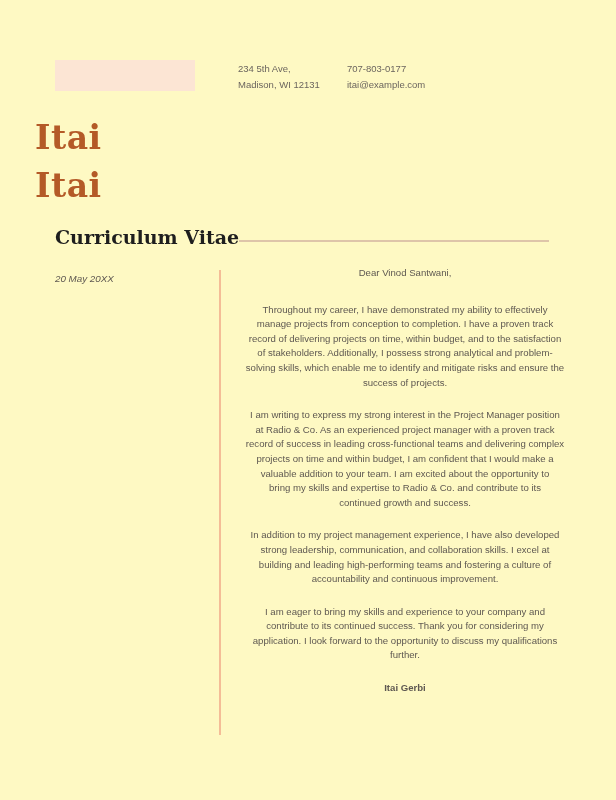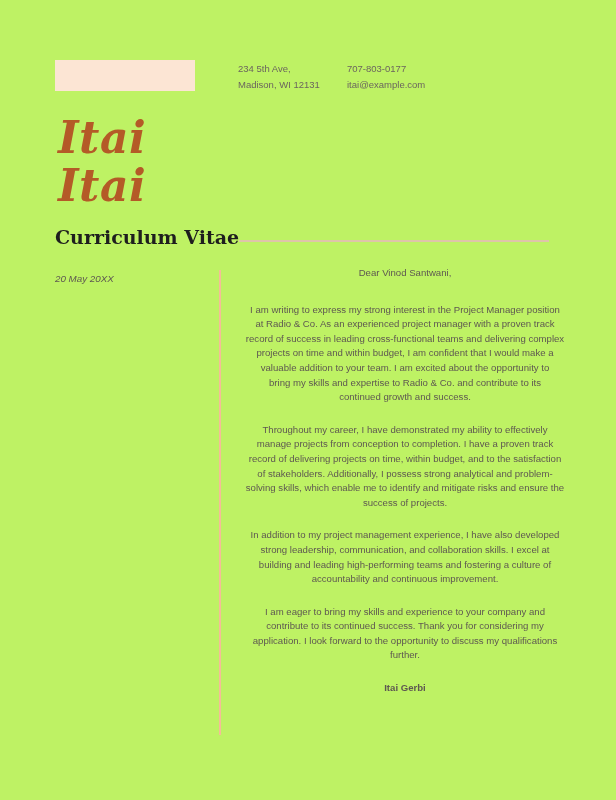--- a/index.html
+++ b/index.html
@@ -4,21 +4,21 @@
 <style>
   html, body {
     margin: 0;
     padding: 0;
     background: #fdf8ef;
   }
   .page {
     position: relative;
     width: 616px;
     height: 800px;
-    background: #bef264;
+    background: #fef9c3;
     overflow: hidden;
     font-family: "Liberation Sans", "DejaVu Sans", sans-serif;
     color: #5e5851;
   }
   .accent-block {
     position: absolute;
     left: 55px;
     top: 60px;
     width: 140px;
     height: 31px;
@@ -28,29 +28,28 @@
     position: absolute;
     top: 61px;
     font-size: 9.5px;
     line-height: 15.5px;
     color: #6b655e;
   }
   .contact-col.col1 { left: 238px; }
   .contact-col.col2 { left: 347px; }
   .name-block {
     position: absolute;
-    left: 58px;
+    left: 35px;
     top: 114px;
     font-family: "DejaVu Serif", "Liberation Serif", serif;
     font-weight: 700;
-    font-size: 44px;
+    font-size: 33px;
     line-height: 48px;
     color: #b45a27;
     letter-spacing: 0.5px;
-    font-style: italic;
   }
   .subtitle {
     position: absolute;
     left: 55px;
     top: 226px;
     font-family: "DejaVu Serif", "Liberation Serif", serif;
     font-weight: 600;
     font-size: 19px;
     color: #1e1e1e;
   }
@@ -131,33 +130,33 @@
   <div class="subtitle">Curriculum Vitae</div>
 
   <div class="h-rule"></div>
   <div class="v-rule"></div>
 
   <div class="date">20 May 20XX</div>
 
 
   <div class="letter">
     <div class="greeting">Dear Vinod Santwani,</div>
+    <p>Throughout my career, I have demonstrated my ability to effectively
+manage projects from conception to completion. I have a proven track
+record of delivering projects on time, within budget, and to the satisfaction
+of stakeholders. Additionally, I possess strong analytical and problem-
+solving skills, which enable me to identify and mitigate risks and ensure the
+success of projects.</p>
     <p>I am writing to express my strong interest in the Project Manager position
 at Radio &amp; Co. As an experienced project manager with a proven track
 record of success in leading cross-functional teams and delivering complex
 projects on time and within budget, I am confident that I would make a
 valuable addition to your team. I am excited about the opportunity to
 bring my skills and expertise to Radio &amp; Co. and contribute to its
 continued growth and success.</p>
-    <p>Throughout my career, I have demonstrated my ability to effectively
-manage projects from conception to completion. I have a proven track
-record of delivering projects on time, within budget, and to the satisfaction
-of stakeholders. Additionally, I possess strong analytical and problem-
-solving skills, which enable me to identify and mitigate risks and ensure the
-success of projects.</p>
     <p>In addition to my project management experience, I have also developed
 strong leadership, communication, and collaboration skills. I excel at
 building and leading high-performing teams and fostering a culture of
 accountability and continuous improvement.</p>
     <p>I am eager to bring my skills and experience to your company and
 contribute to its continued success. Thank you for considering my
 application. I look forward to the opportunity to discuss my qualifications
 further.</p>
     <div class="signature">Itai Gerbi</div>
   </div>

